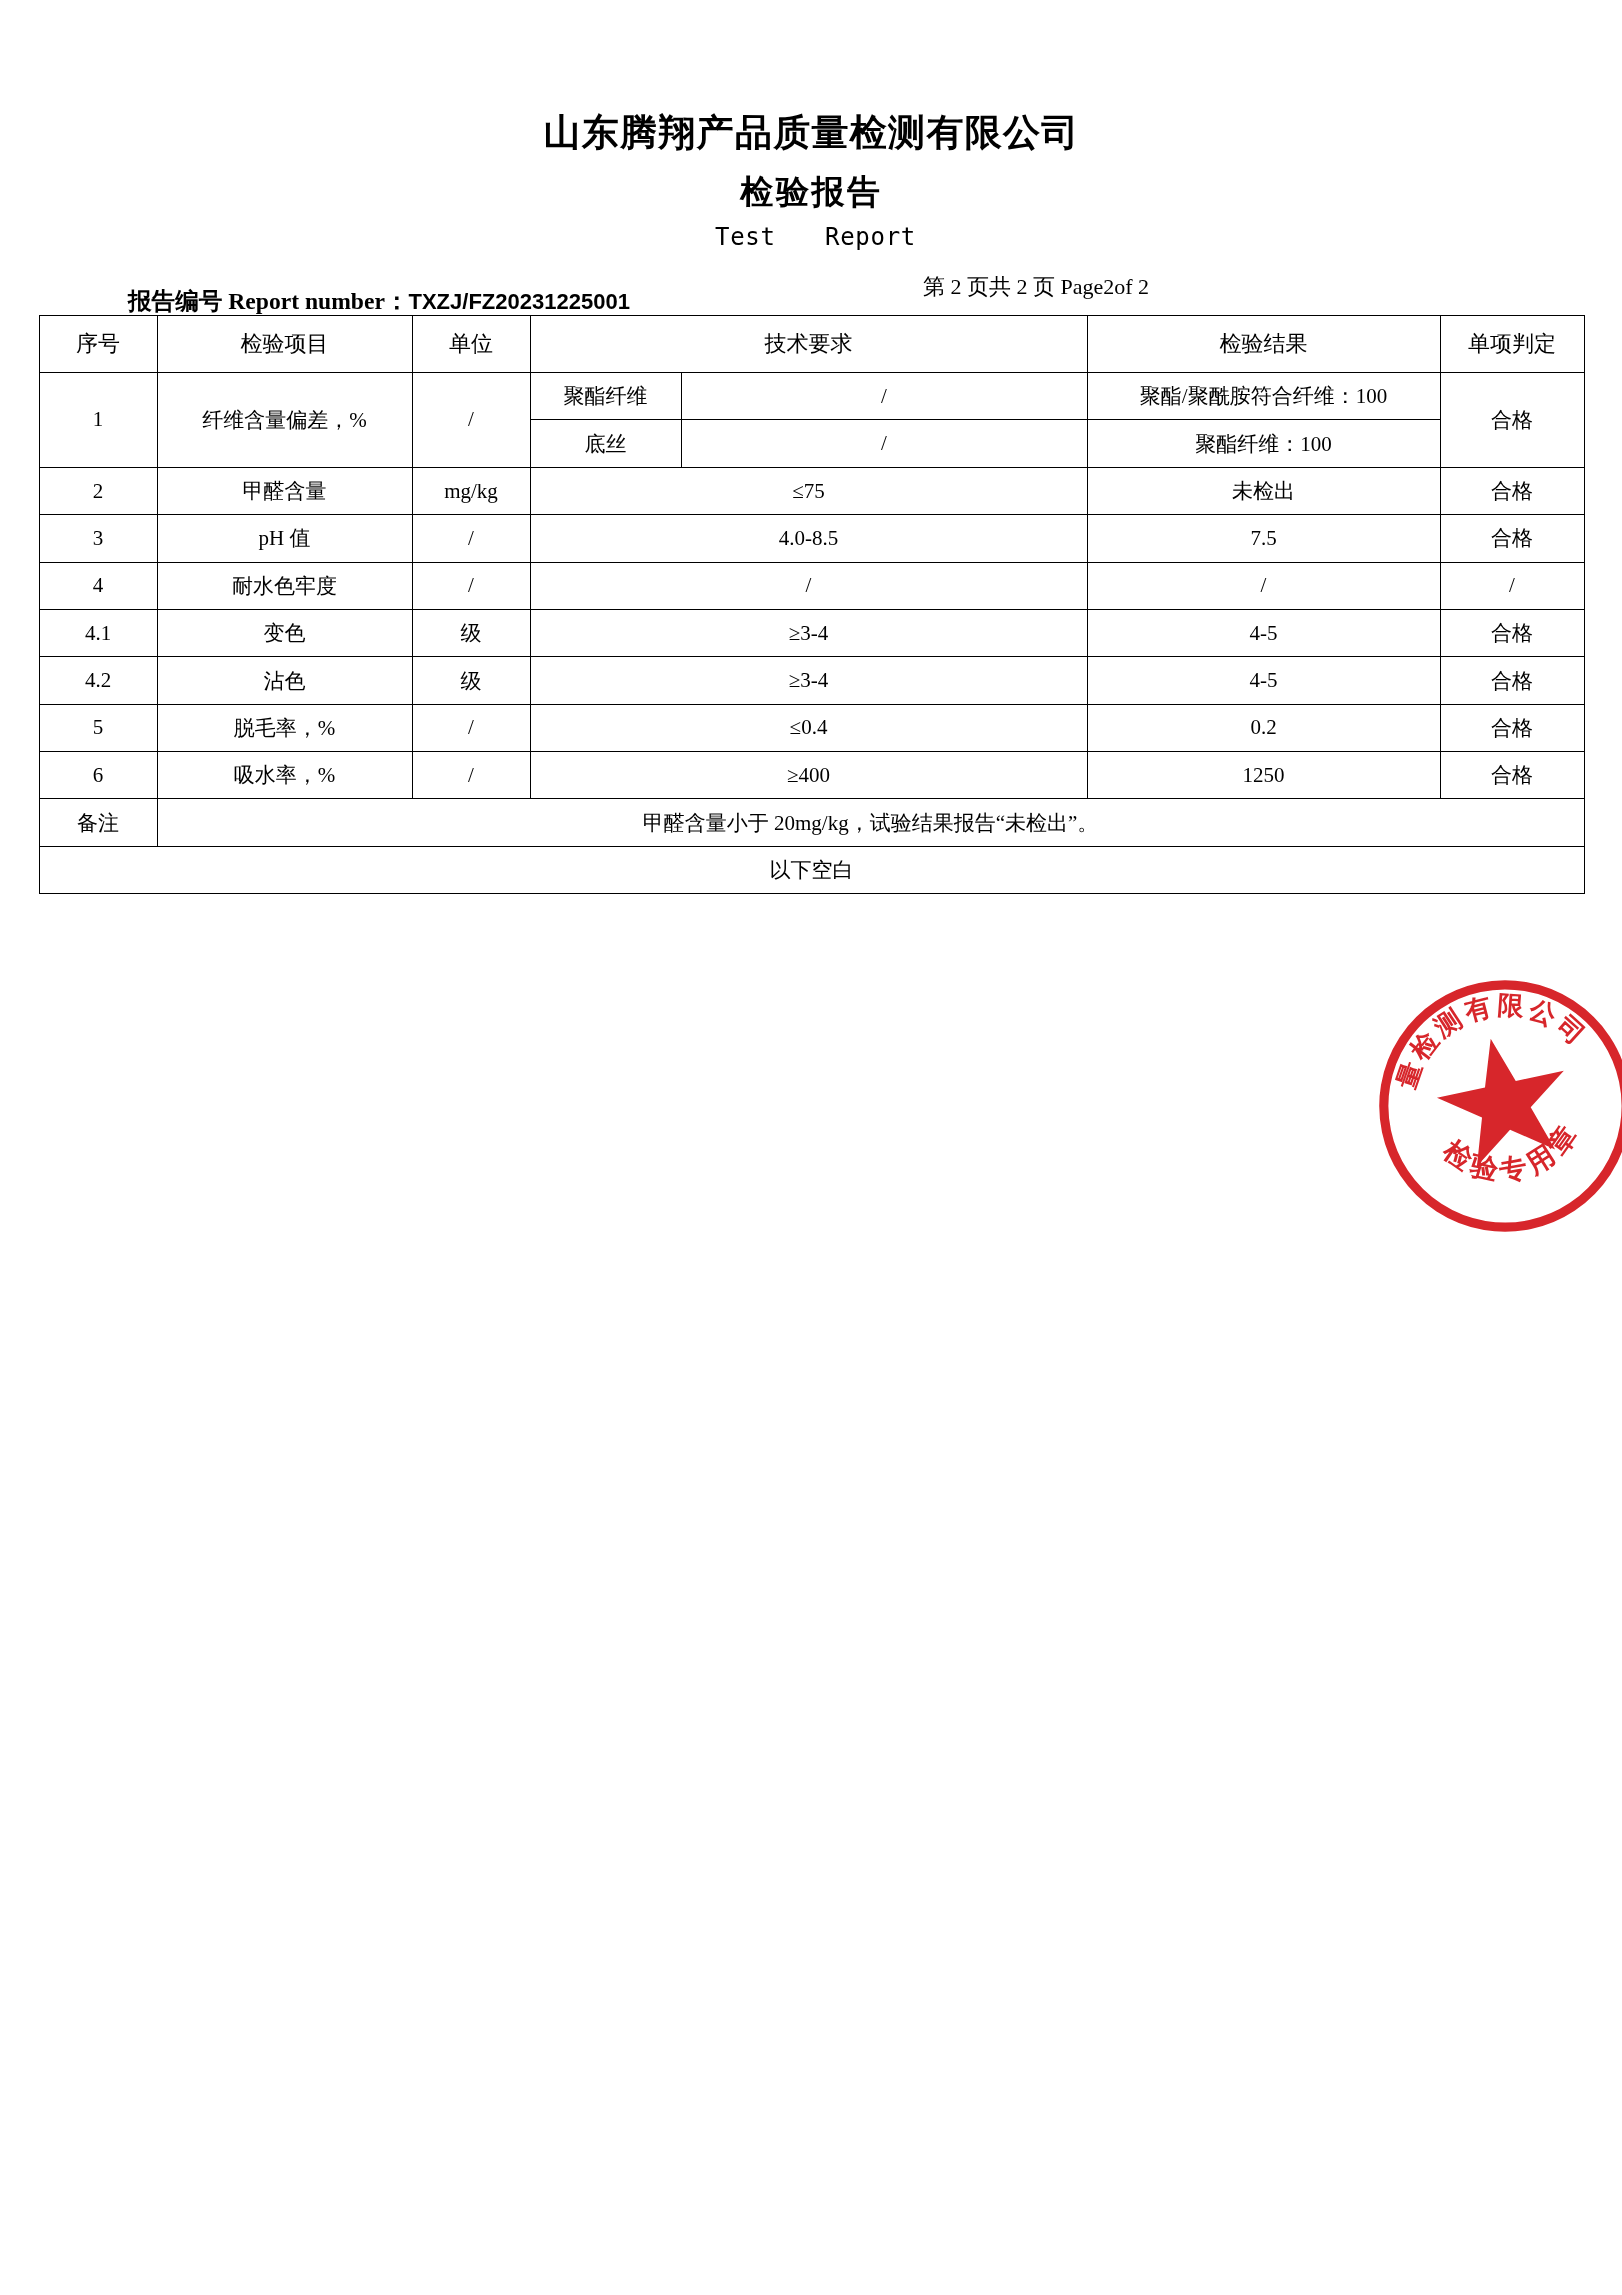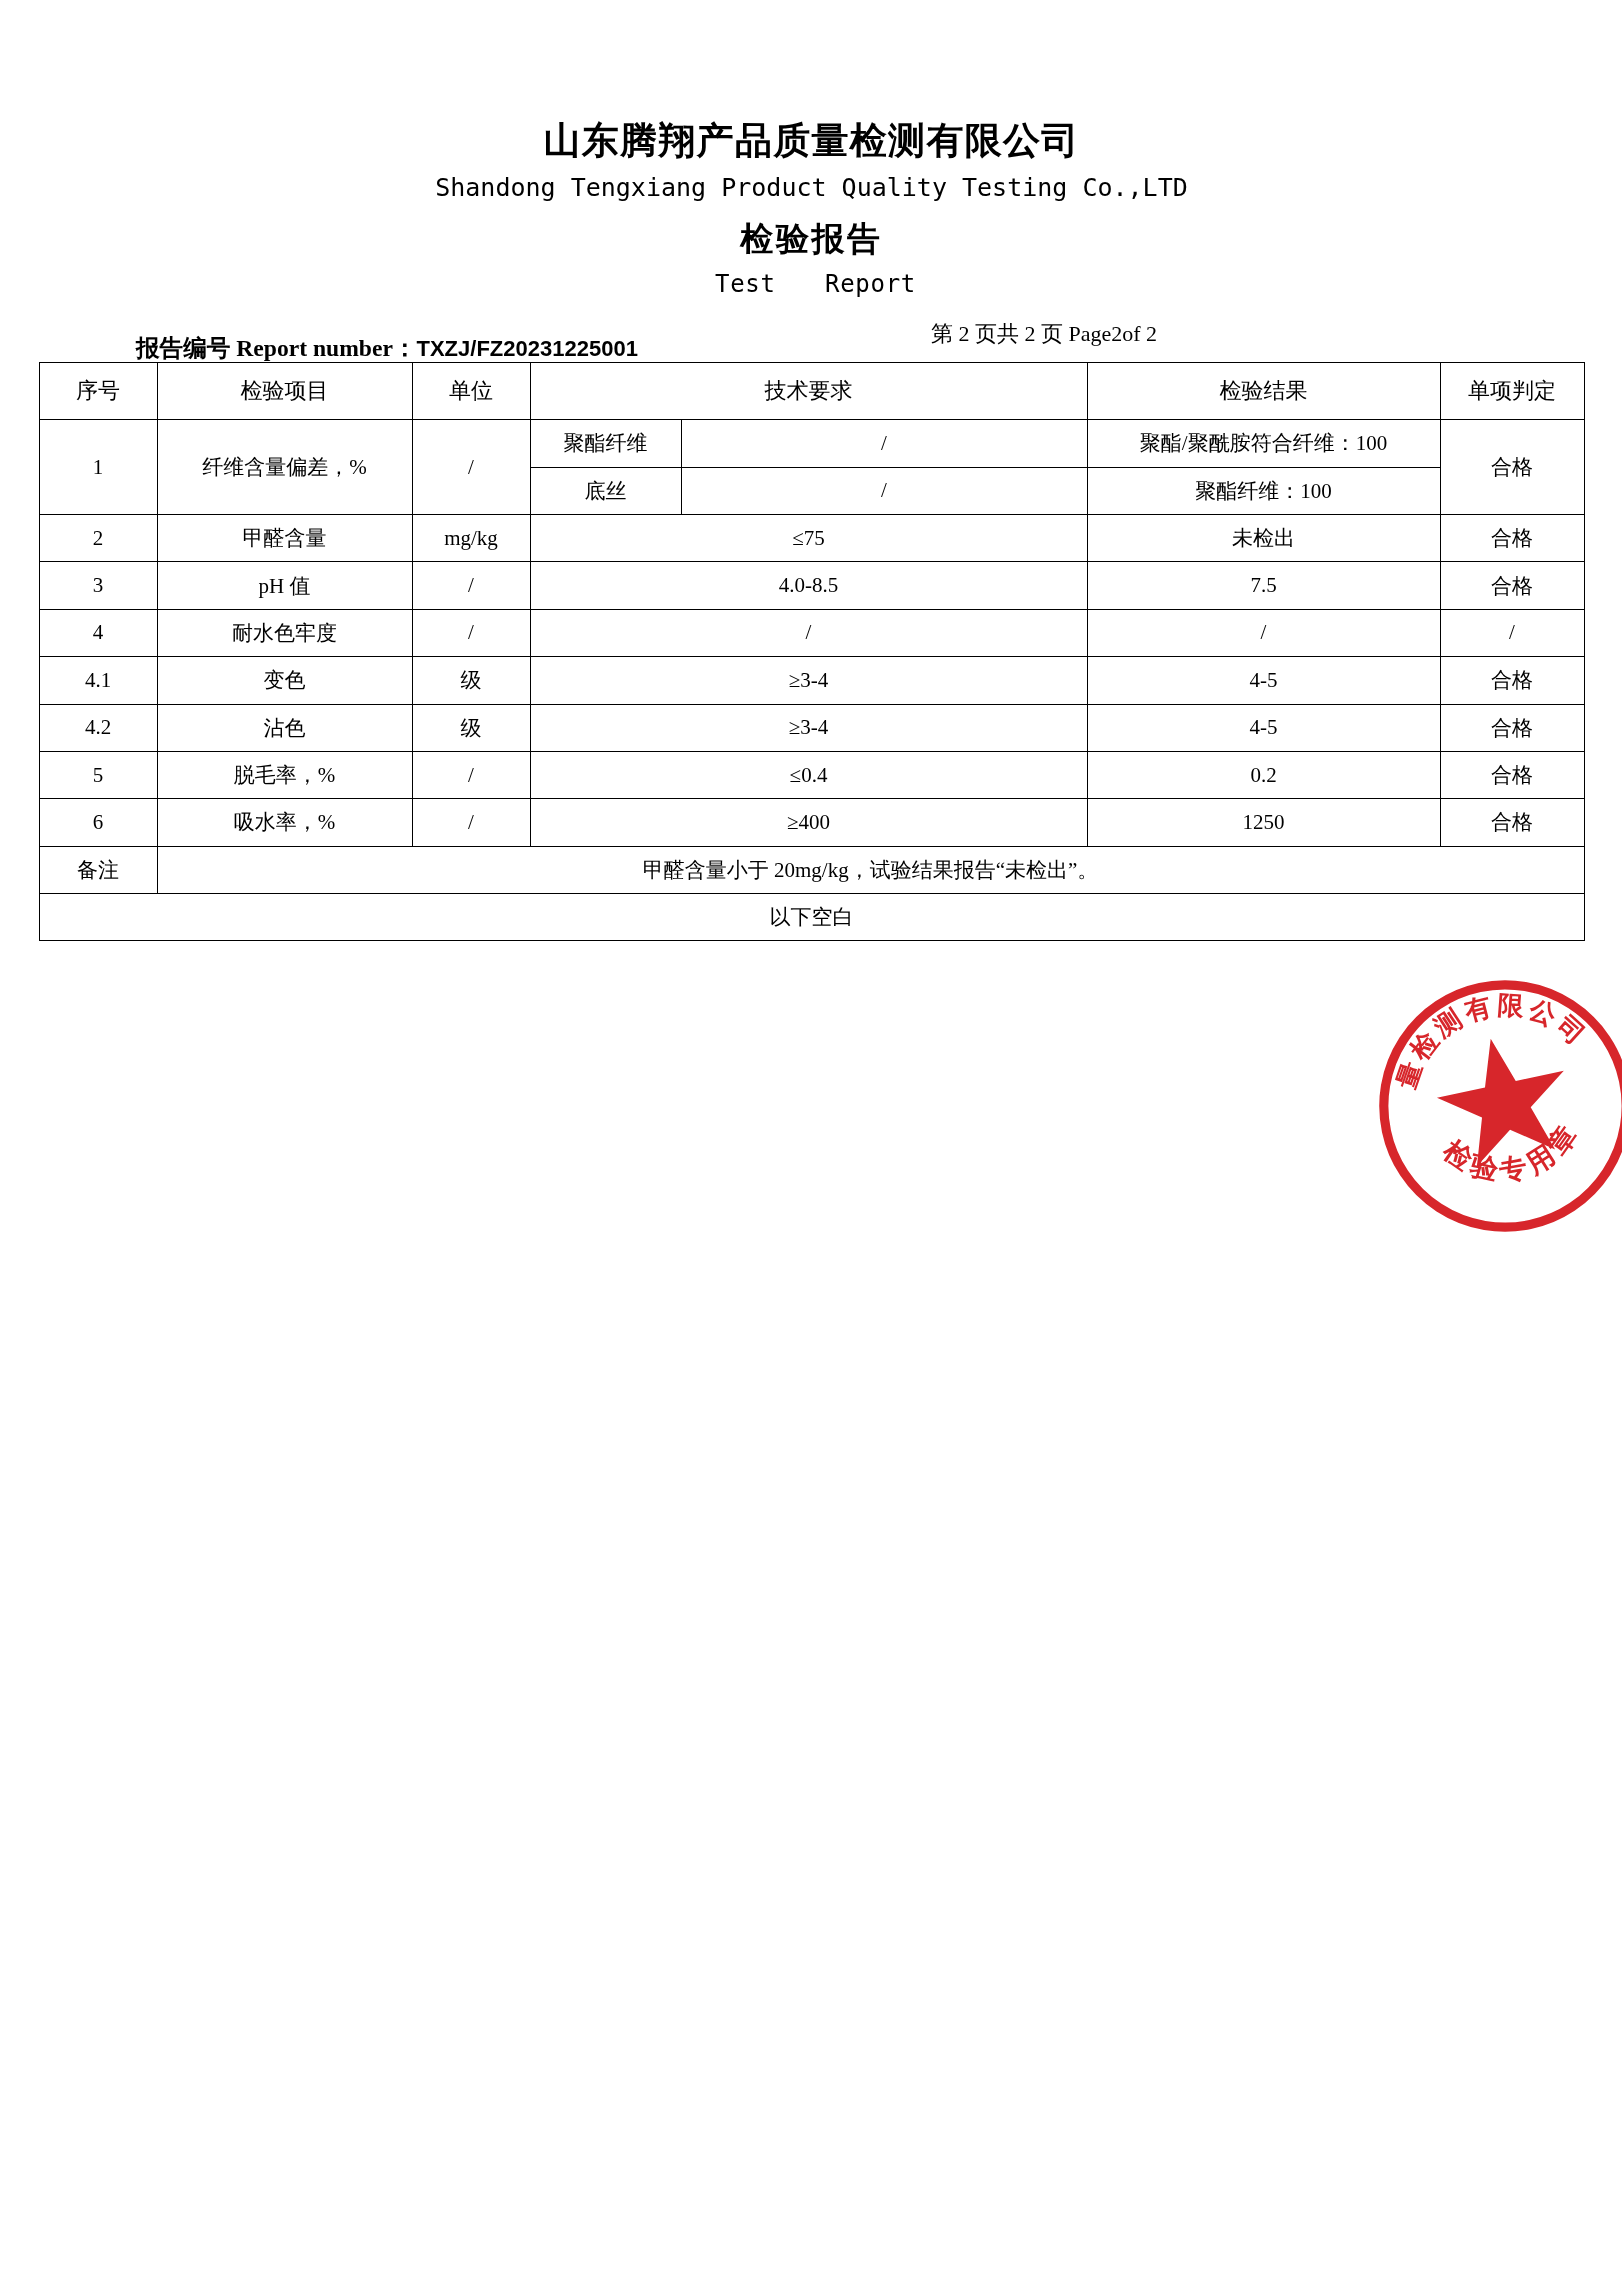--- a/index.html
+++ b/index.html
@@ -13,21 +13,21 @@
     font-family: "Liberation Serif", serif;
     color: #000000;
     position: relative;
     overflow: hidden;
   }
   .page {
     position: relative;
     width: 1623px;
     height: 2295px;
     box-sizing: border-box;
-    padding: 8px;
+    padding: 0;
   }
   .header-block {
     text-align: center;
     padding-top: 111px;
   }
   .company-cn {
     font-family: "Liberation Serif", serif;
     font-weight: bold;
     font-size: 37px;
     letter-spacing: 1.3px;
@@ -140,21 +140,20 @@
   }
   .seal svg { display: block; }
 </style>
 </head>
 <body>
 
 <div class="page">
 
   <div class="header-block">
     <div class="company-cn">山东腾翔产品质量检测有限公司</div>
-    <div class="company-en">Shandong Tengxiang Product Quality Testing Co.,LTD</div>
     <div class="report-title-cn">检验报告</div>
     <div class="report-title-en">Test　　Report</div>
   </div>
 
   <div class="meta-row">
     <div class="meta-left">
       <span>报告编号 Report number：</span><span class="num">TXZJ/FZ20231225001</span>
     </div>
     <div class="meta-right">第 2 页共 2 页  Page2of 2</div>
   </div>

